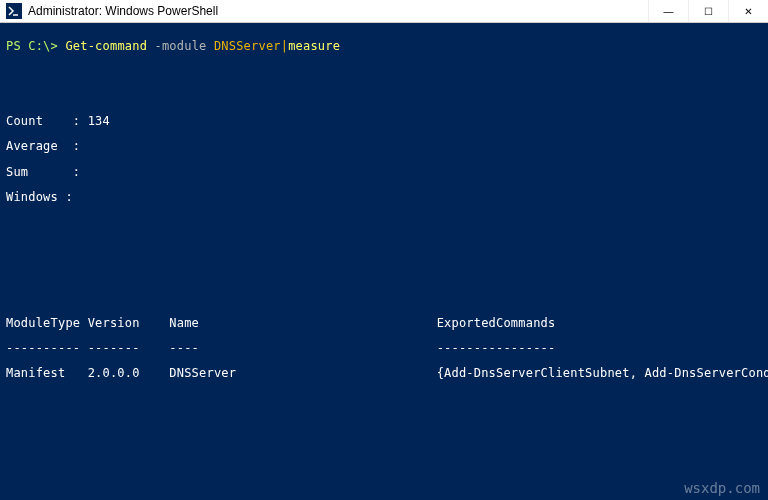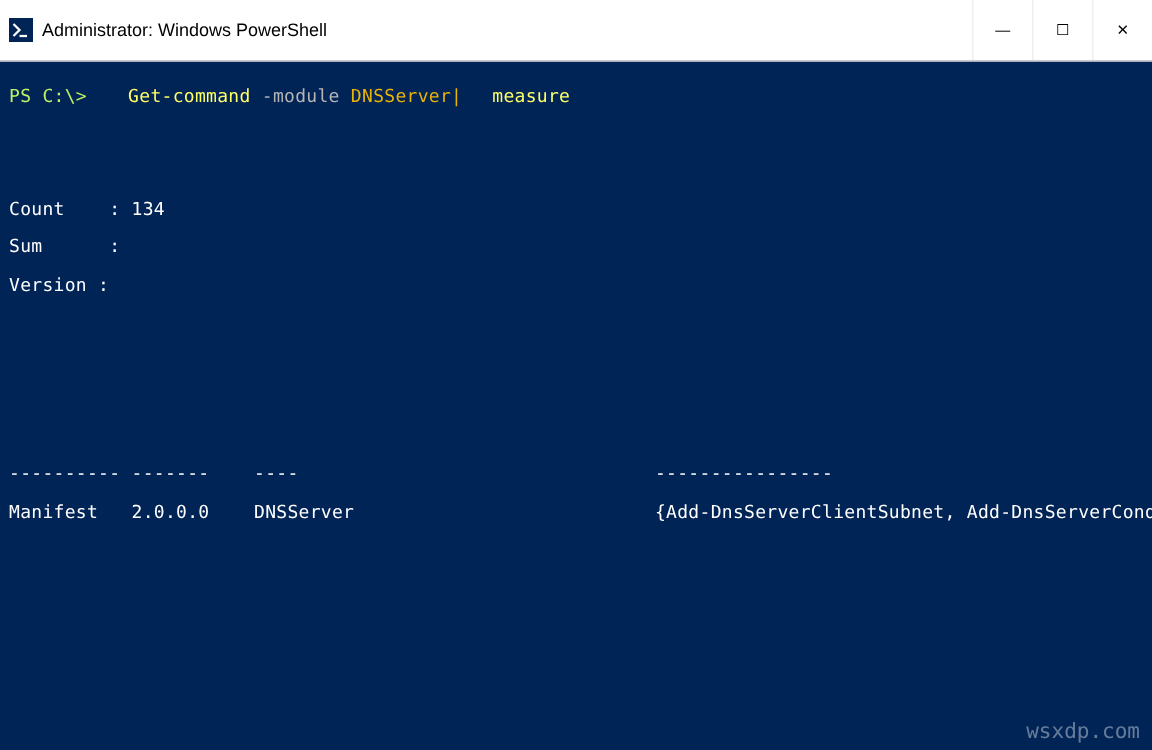--- a/index.html
+++ b/index.html
@@ -8,21 +8,21 @@
     font-size: 12px;
     background: #012456;
     color: #ffffff;
     width: 768px;
     height: 500px;
     overflow: hidden;
   }
   .titlebar {
     background: #ffffff;
     color: #000000;
-    height: 41px;
+    height: 23px;
     display: flex;
     align-items: center;
     border-bottom: 1px solid #cccccc;
     font-family: 'Segoe UI', Tahoma, sans-serif;
     font-size: 12px;
   }
   .titlebar-icon {
     width: 16px;
     height: 16px;
     margin: 0 6px 0 6px;
@@ -49,21 +49,21 @@
     color: #000000;
     border-left: 1px solid #eeeeee;
   }
   .terminal {
     padding: 4px 6px;
     white-space: pre;
     line-height: 1.05;
     letter-spacing: 0.2px;
   }
   .prompt { color: #bef264; }
-  .cmd    { color: #ffff66; margin-left: 20px; }
+  .cmd    { color: #ffff66; }
   .arg    { color: #b5b5b5; }
   .argw   { color: #eab308; }
   .watermark {
     position: absolute;
     right: 8px;
     bottom: 4px;
     color: rgba(255,255,255,0.4);
     font-size: 14px;
   }
 </style>
@@ -84,26 +84,28 @@
     <div class="titlebar-btn">☐</div>
     <div class="titlebar-btn">✕</div>
   </div>
 </div>
 
 <div class="terminal">
 <div><span class="prompt">PS C:\&gt; </span><span class="cmd">Get-command</span><span class="arg"> -module </span><span class="argw">DNSServer</span><span class="argw">|</span><span class="cmd">measure</span></div>
 <div> </div>
 <div> </div>
 <div>Count    : 134</div>
+<div>Average  :</div>
 <div>Sum      :</div>
-<div>Version :</div>
+<div>Windows :</div>
 <div> </div>
 <div> </div>
 <div> </div>
 <div> </div>
+<div>ModuleType Version    Name                                ExportedCommands</div>
 <div>---------- -------    ----                                ----------------</div>
 <div>Manifest   2.0.0.0    DNSServer                           {Add-DnsServerClientSubnet, Add-DnsServerConditional</div>
 <div> </div>
 <div> </div>
 
 
 
 
 
 

